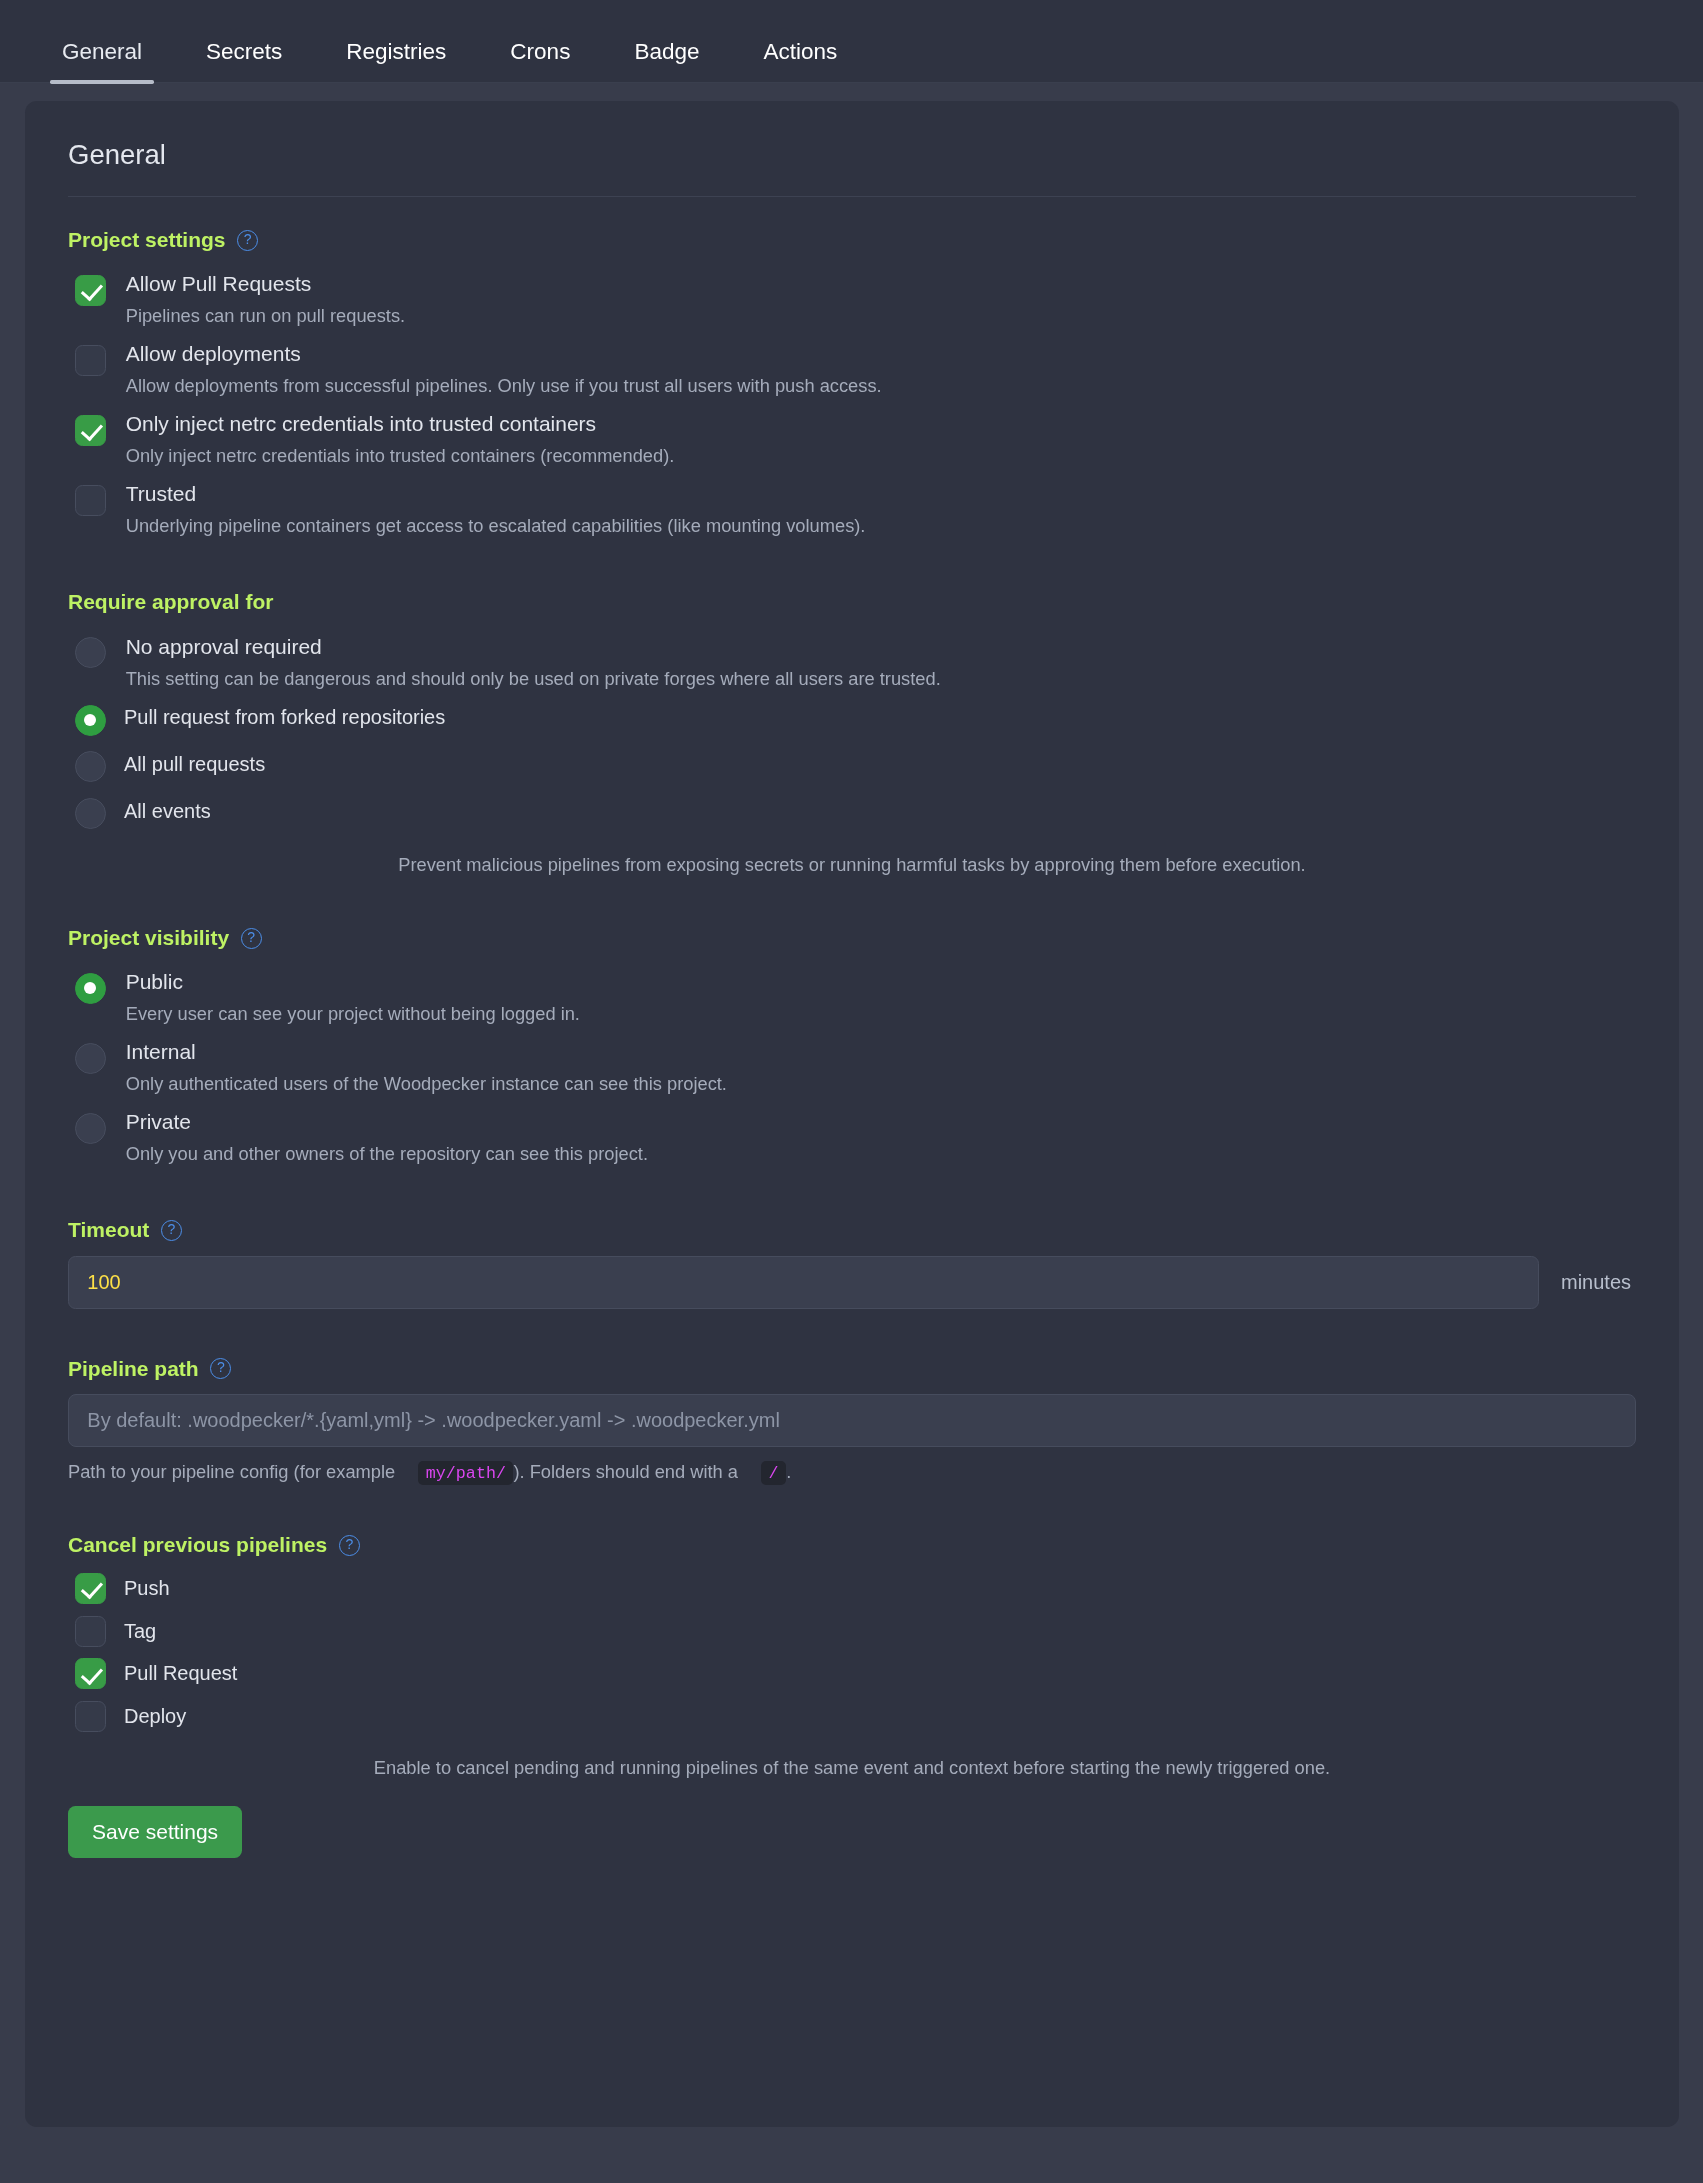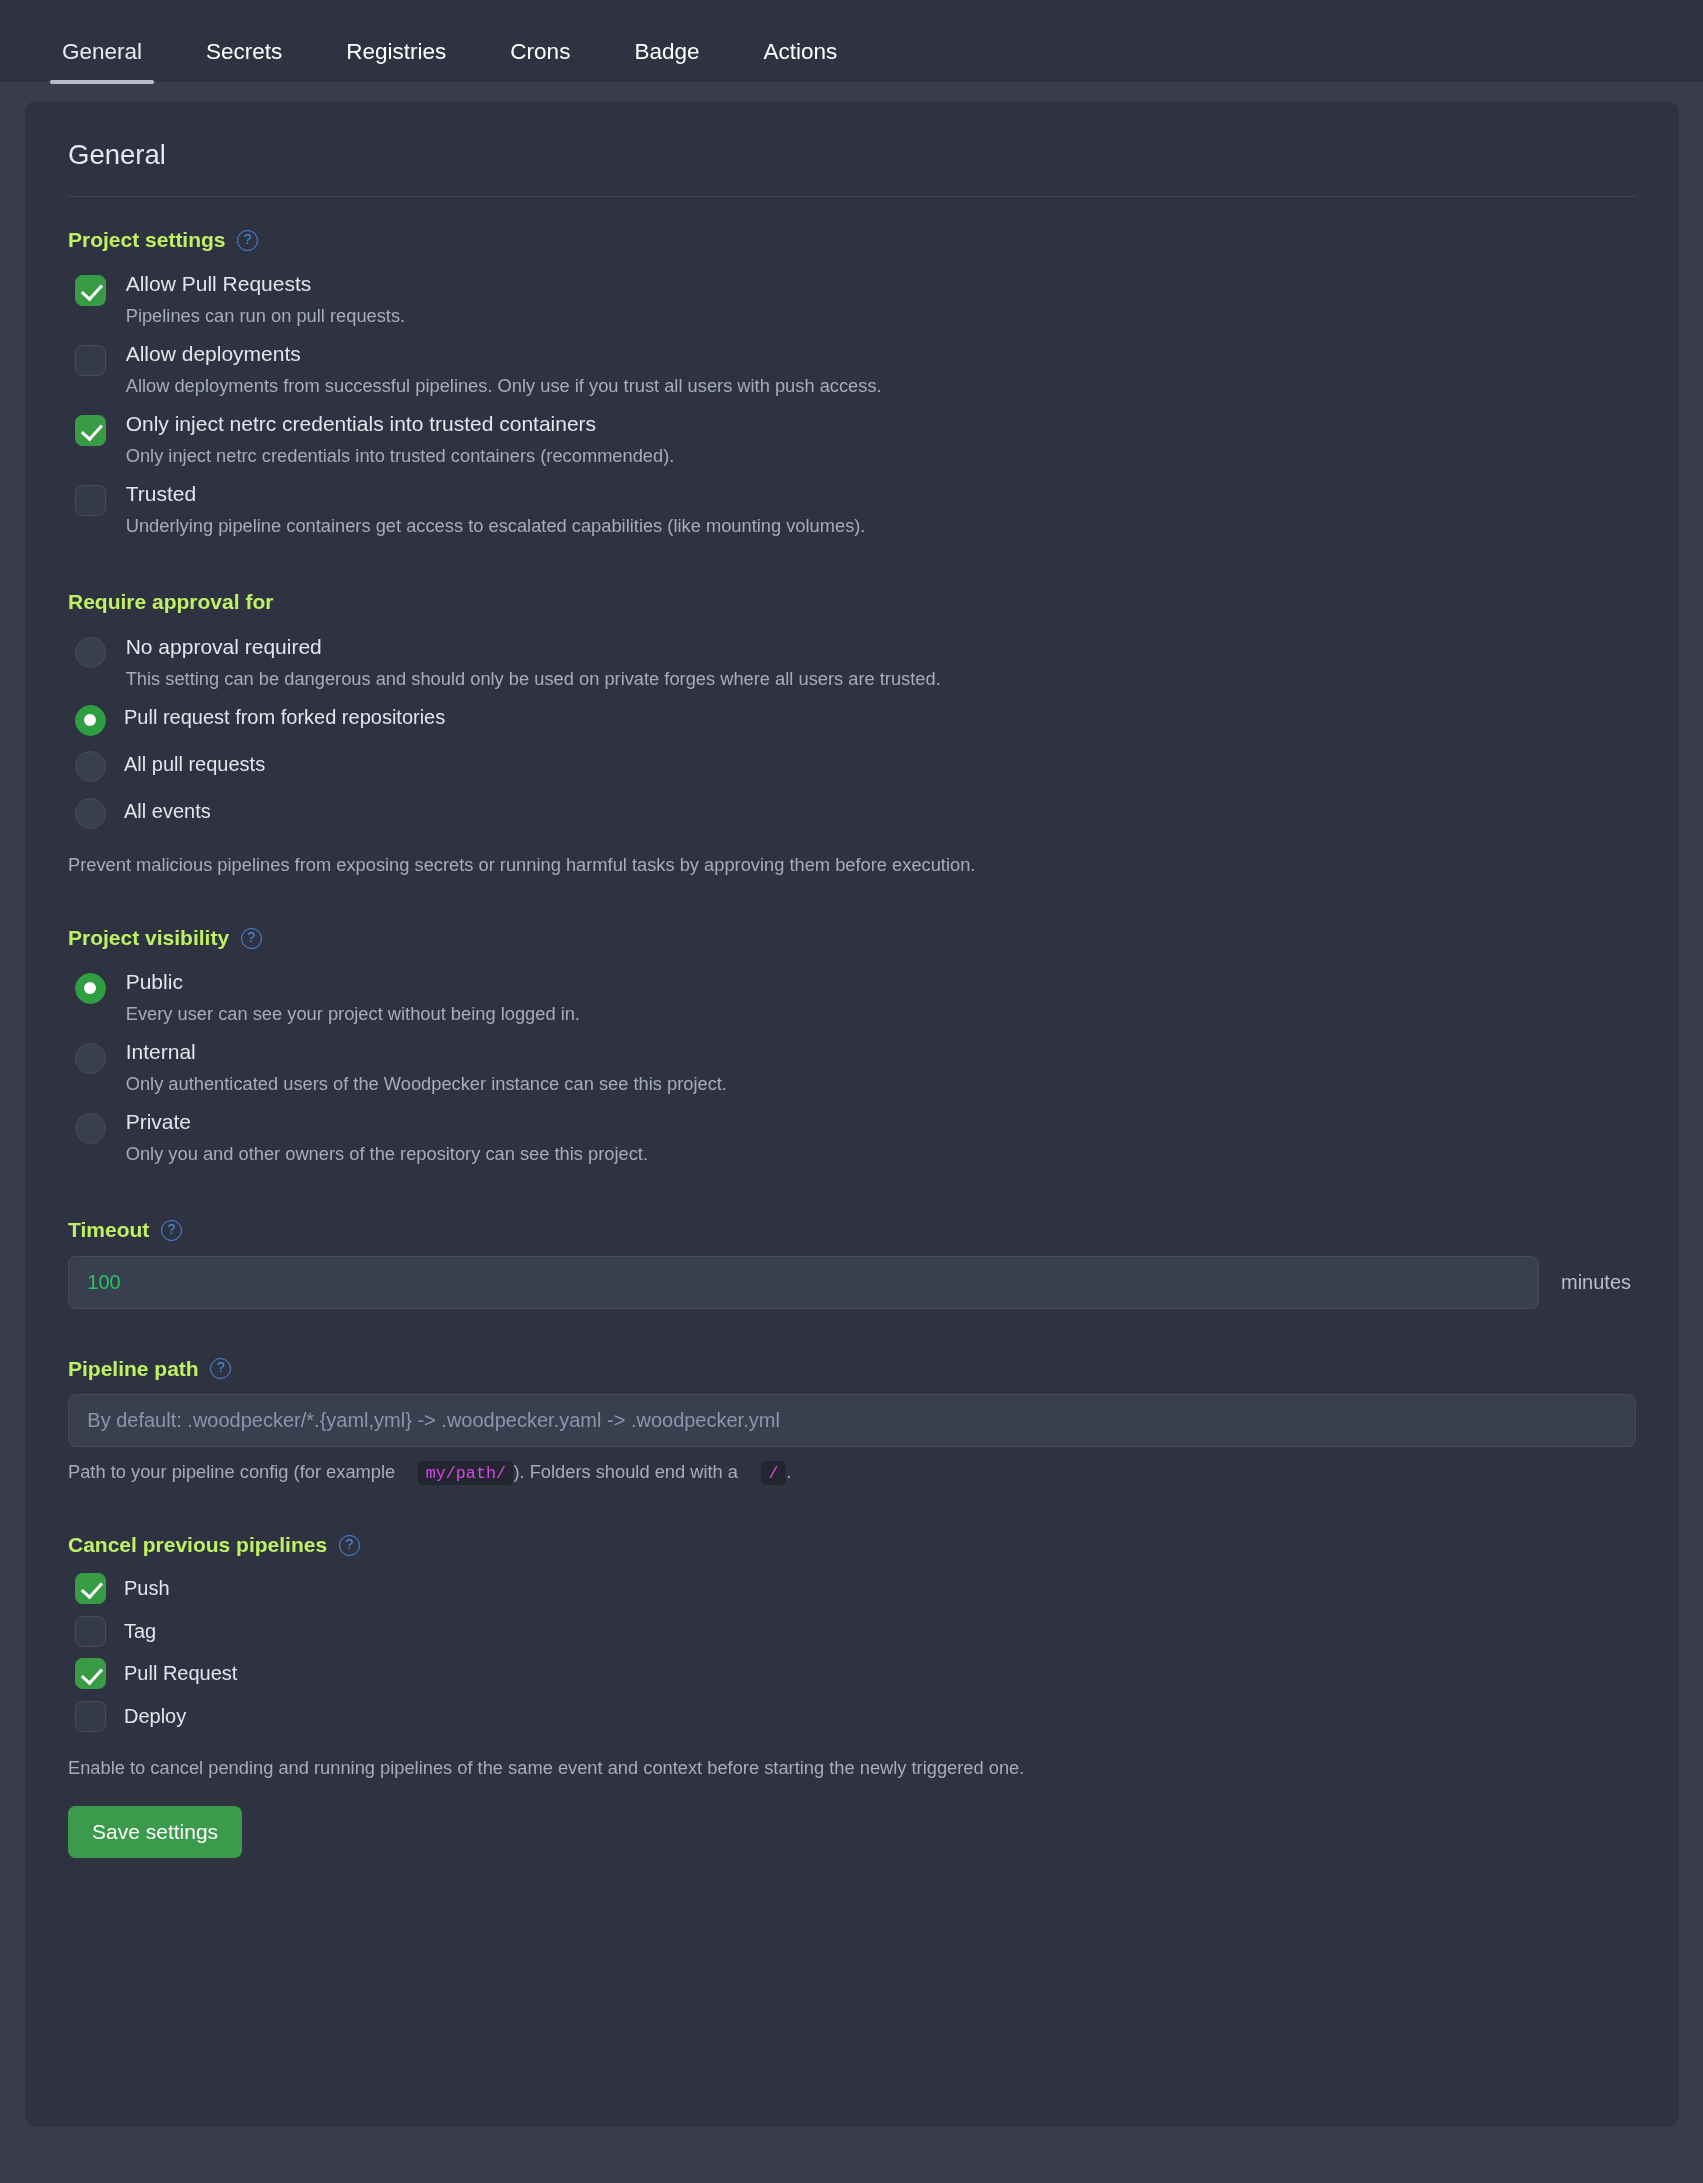--- a/index.html
+++ b/index.html
@@ -165,40 +165,41 @@
     margin: -6.3px 0 0 -6.3px;
     border-radius: 50%;
     background: #ffffff;
   }
 
   .group-note {
     font-size: 18.3px;
     color: #a5acbb;
     margin-top: 18.3px;
     line-height: 1.35;
+    text-align: center;
   }
 
   
   .field-row {
     display: flex;
     align-items: center;
     gap: 21.7px;
     margin-top: 13.3px;
   }
   .textinput {
     flex: 1 1 auto;
     background: #3a3f4f;
     border: 0.8px solid #464c5d;
     border-radius: 7.5px;
     height: 53px;
     display: flex;
     align-items: center;
     padding: 0 18.3px;
     font-size: 20px;
-    color: #22c55e;
+    color: #fde047;
     cursor: text;
   }
   .textinput.placeholder { color: #8d95a6; border-radius: 8px; }
   .unit {
     font-size: 20px;
     color: #b8bfcd;
     white-space: nowrap;
     padding-right: 5px;
   }
   .hint {

